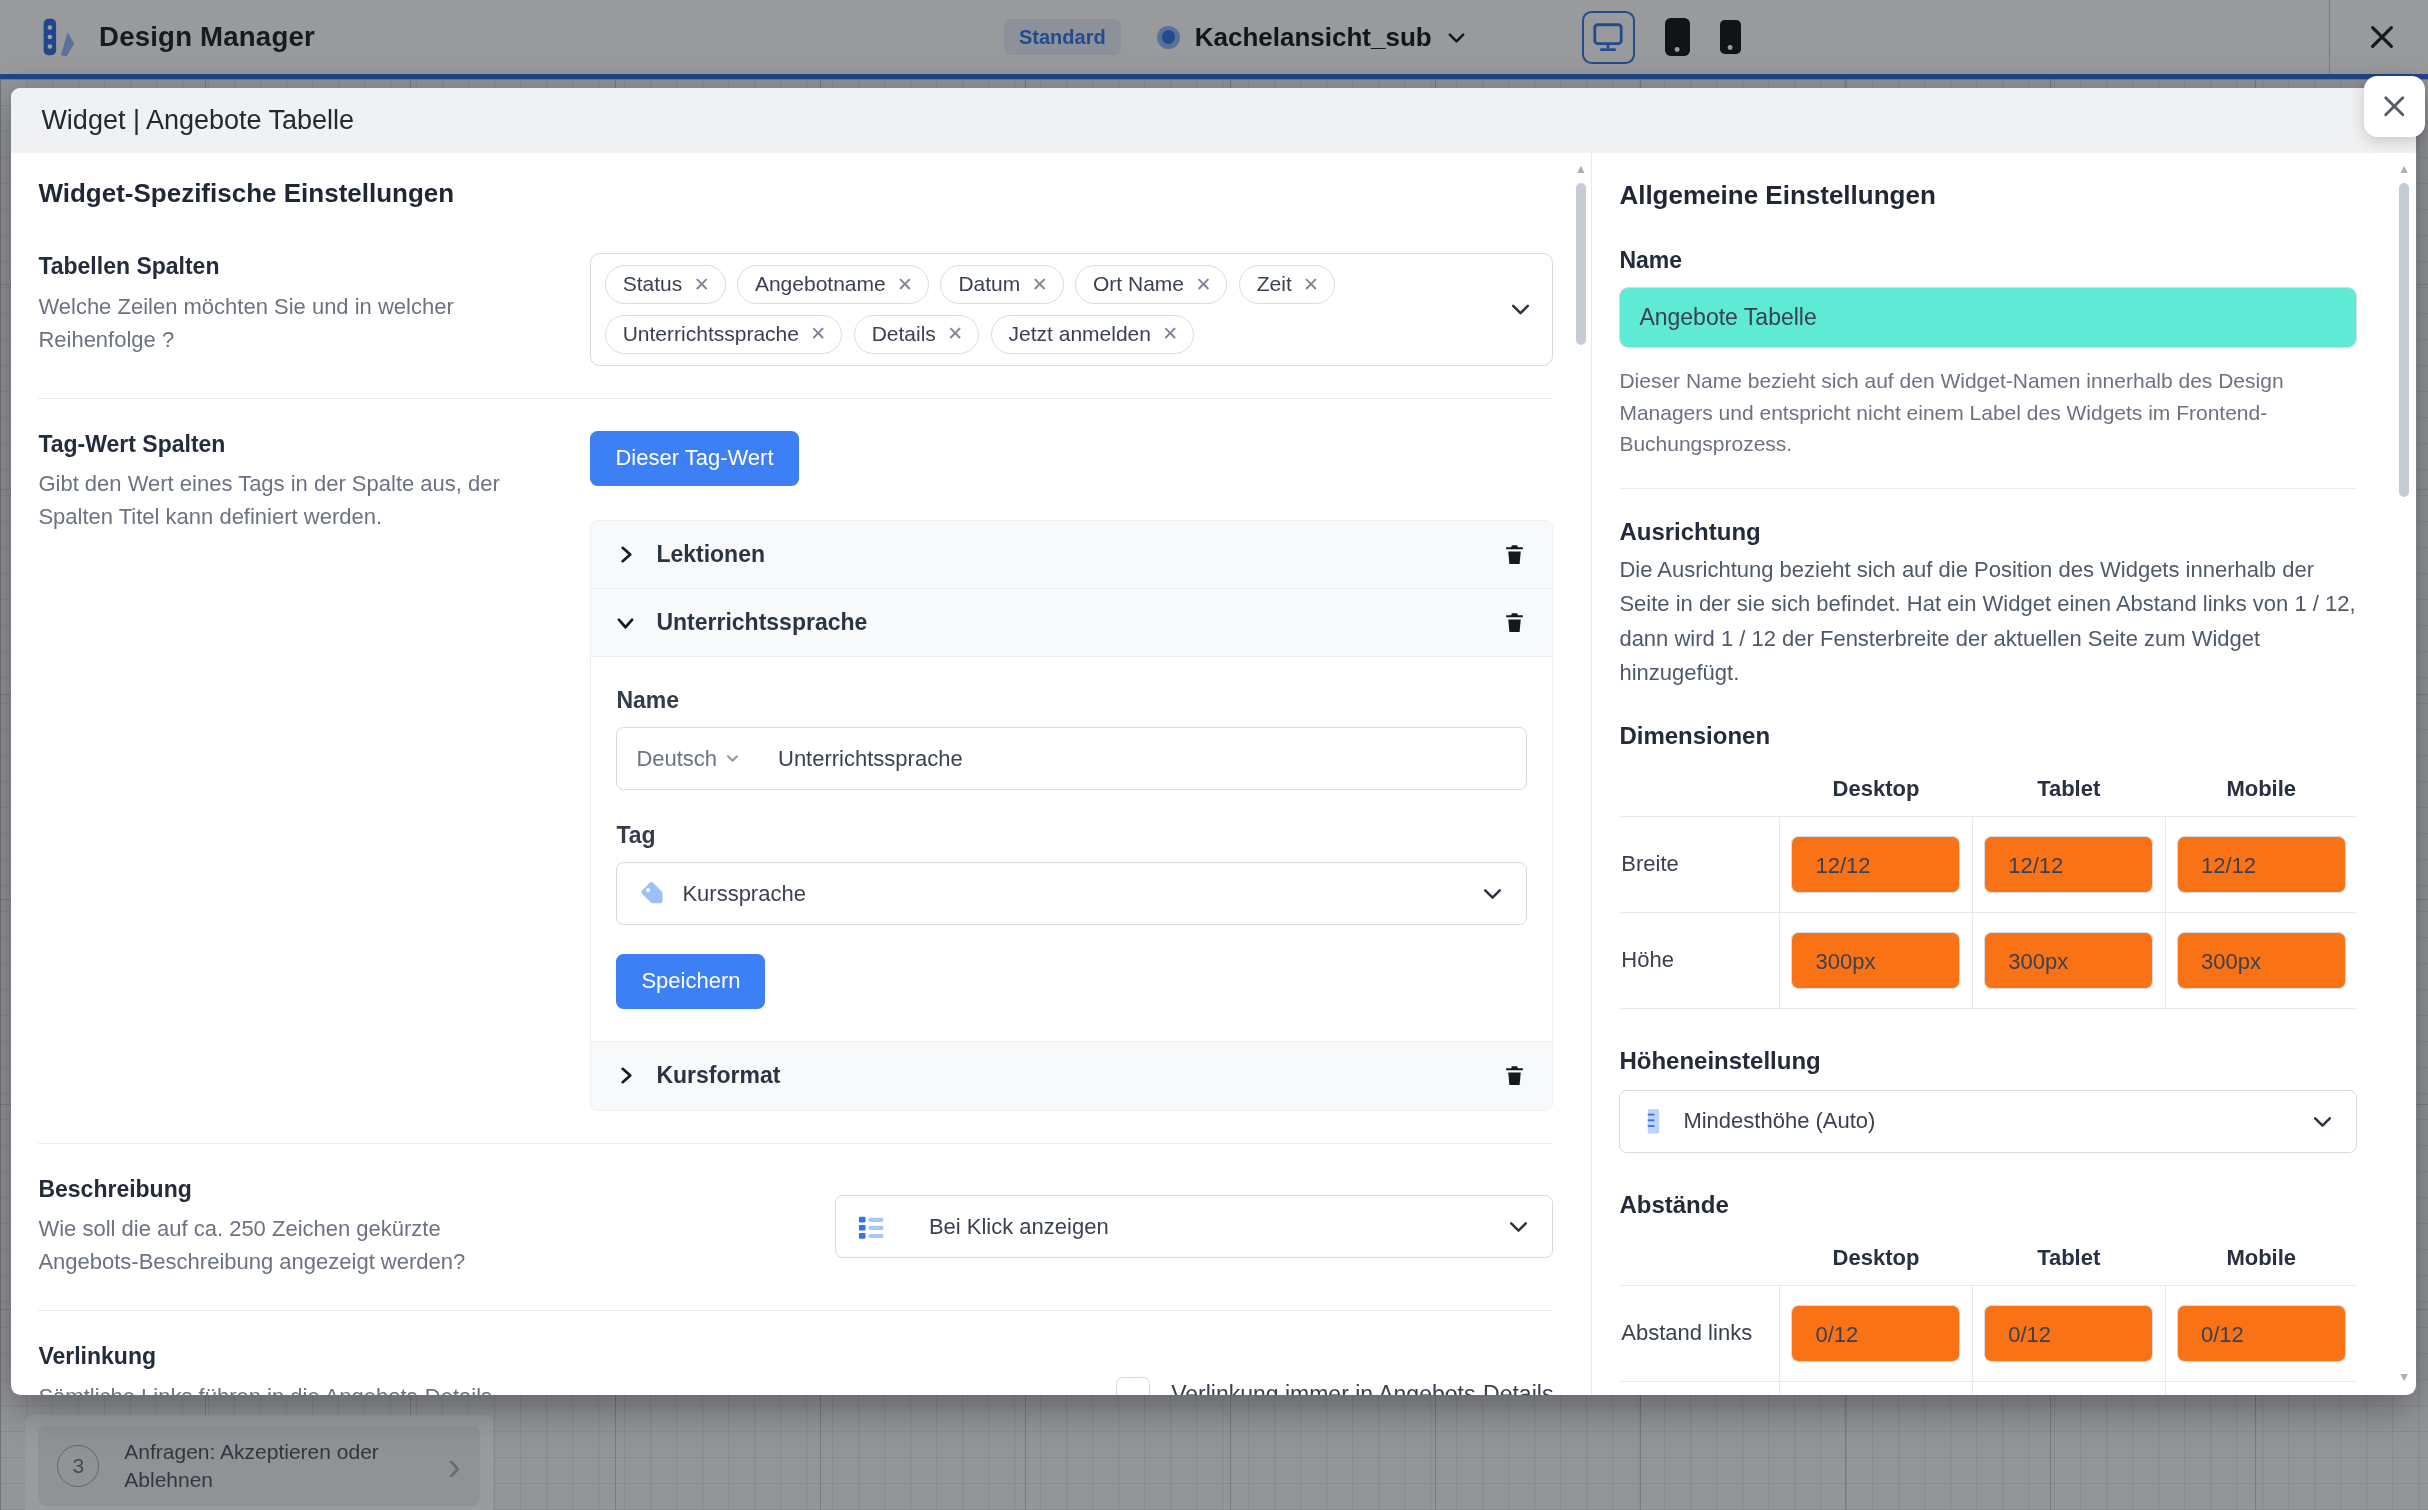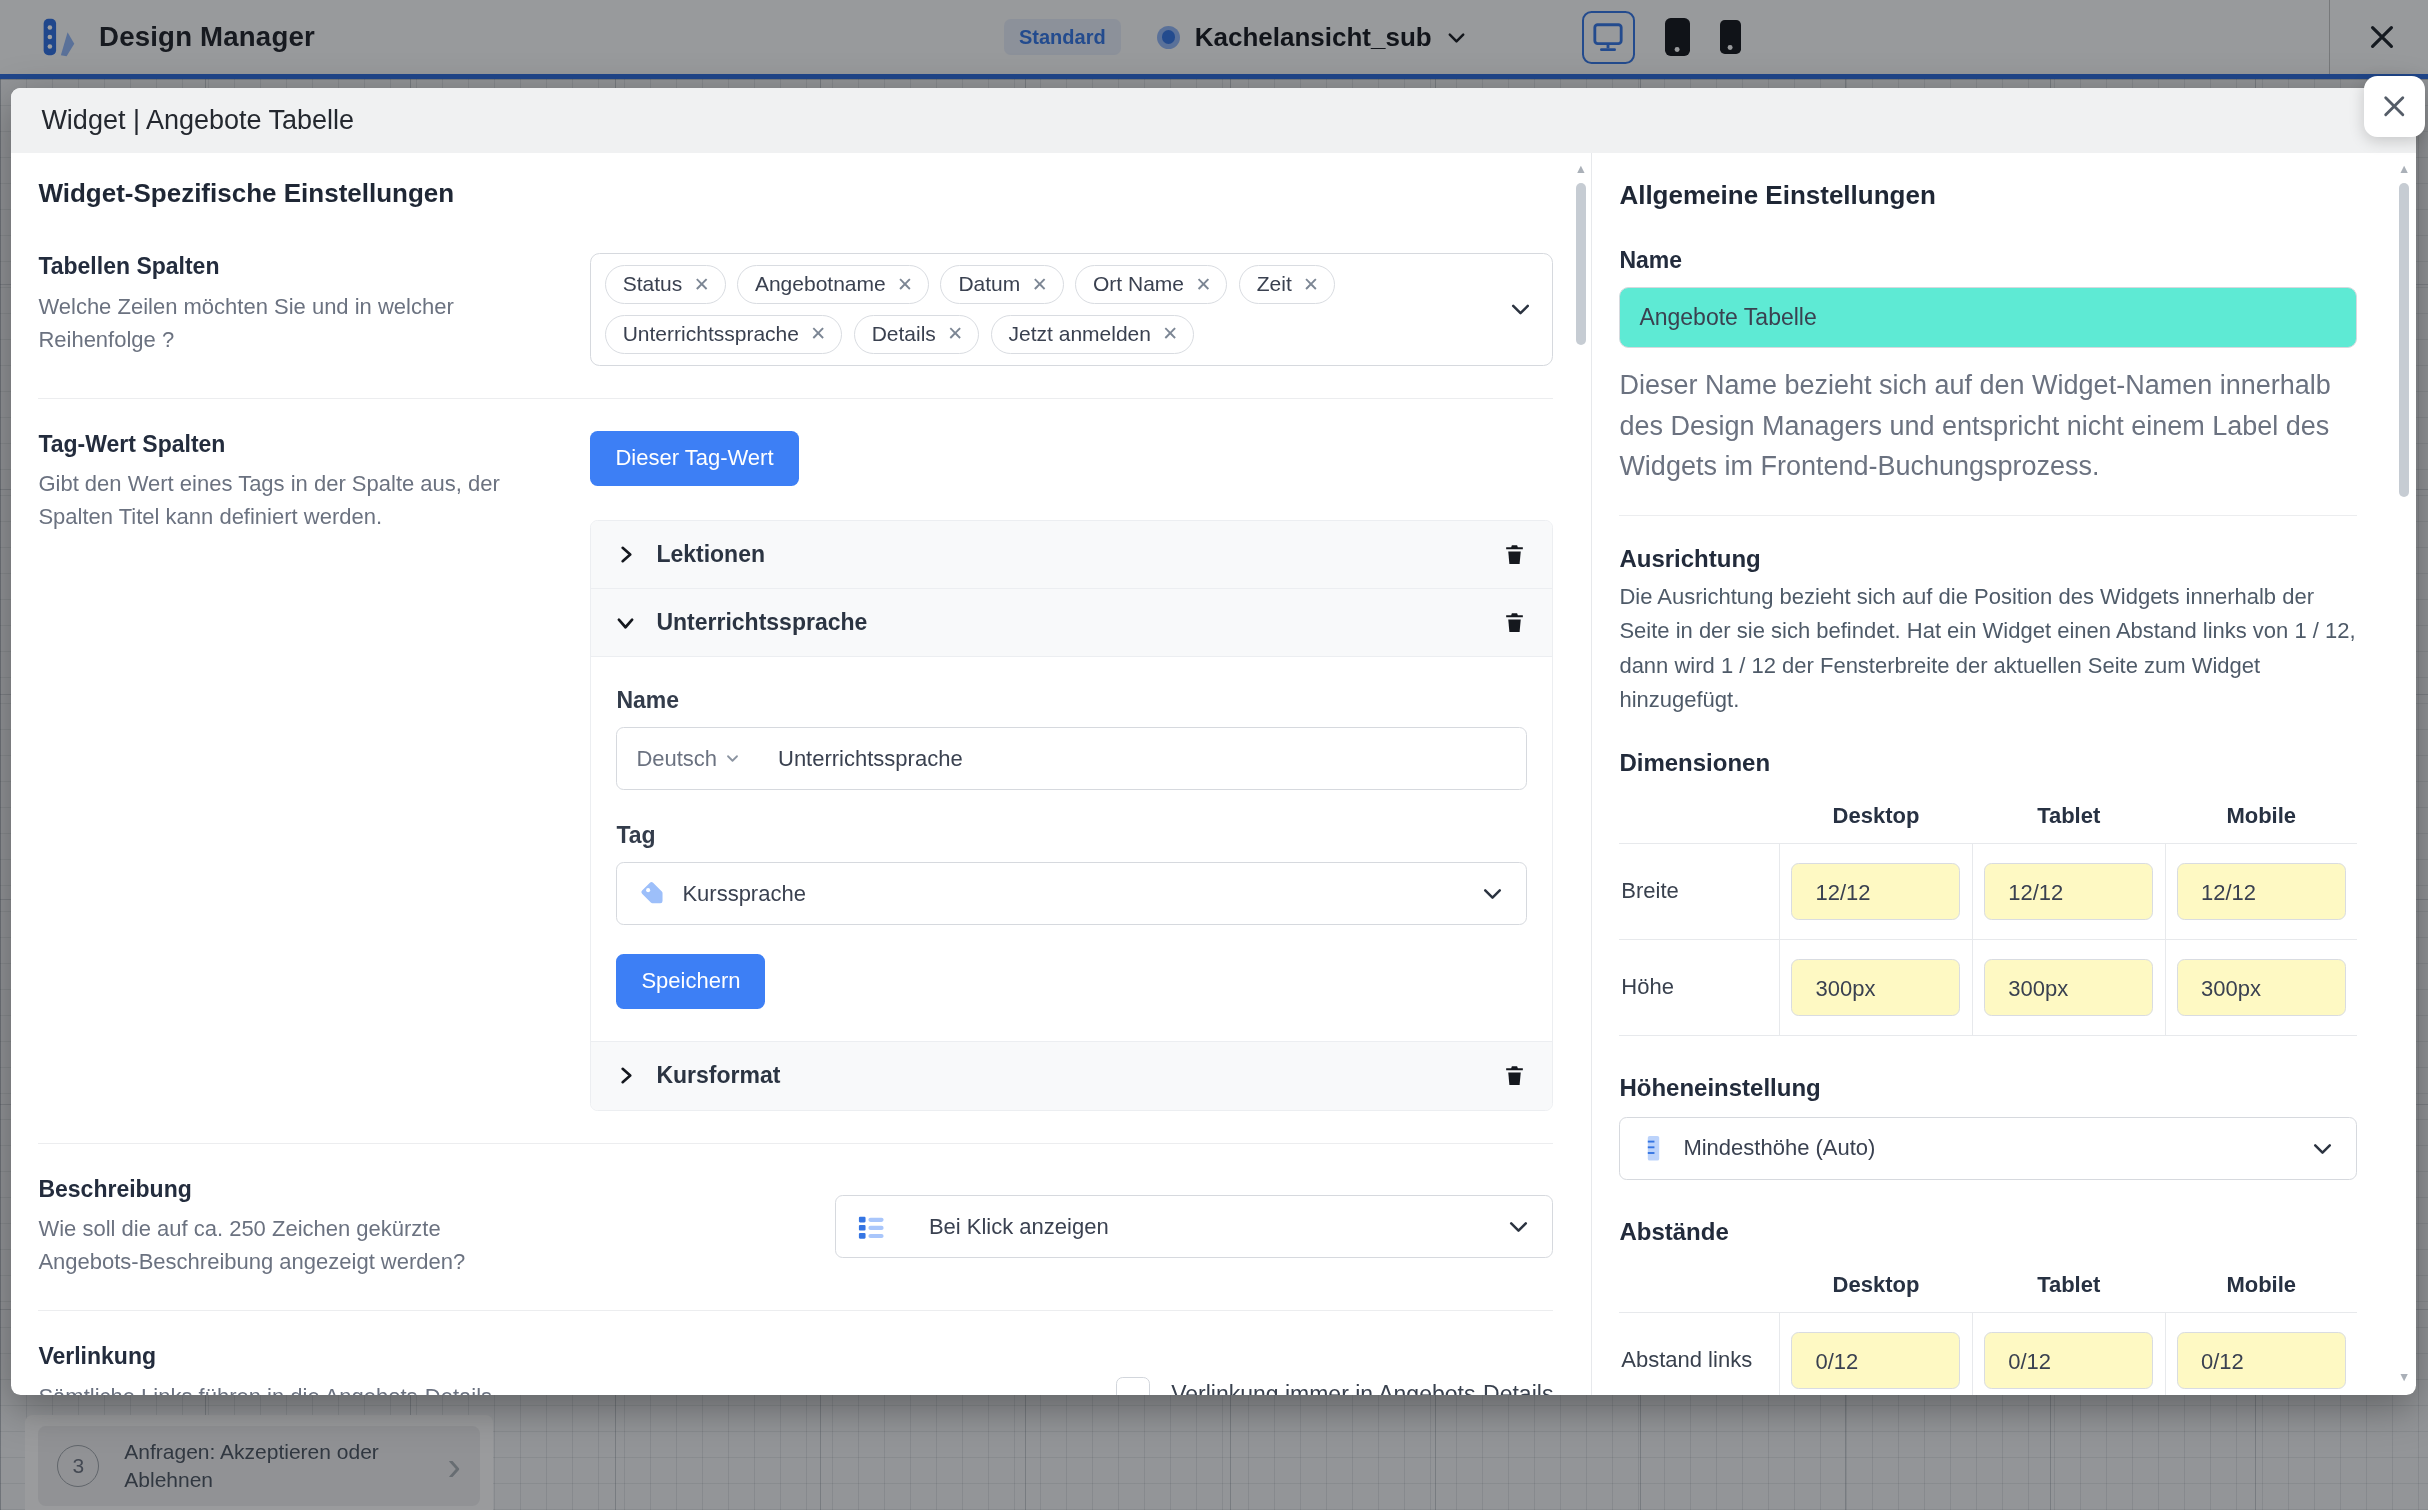--- a/index.html
+++ b/index.html
@@ -80,31 +80,31 @@
   .save-btn{margin-top:28.5px;}
 
   .right-align-ctrl{display:flex;justify-content:flex-end;align-items:center;gap:21px;}
   .checkbox{width:34px;height:34px;border:1.4px solid #d2d6dc;border-radius:6.7px;background:#fff;display:flex;align-items:center;justify-content:center;cursor:pointer;flex:0 0 auto;}
   .cb-label{font-size:23px;color:#39414e;}
   .besch-sel{width:718px;margin-left:auto;gap:43px;}
 
   
   .g-label{font-size:23px;font-weight:700;color:#232c3d;margin:0 0 13.3px 0;}
   .textinput{width:100%;height:61px;border:1.4px solid #d6d9de;border-radius:9.5px;padding:0 19px;font-size:23px;color:#3a4150;background:#5eead4;}
-  .hint{font-size:27px;color:#6b7280;line-height:1.5;margin-top:17px;}
+  .hint{font-size:21px;color:#6b7280;line-height:1.5;margin-top:17px;}
   .para{font-size:22px;color:#4e5a68;line-height:1.55;margin:7.6px 0 0 0;}
   .subhead{font-size:24px;font-weight:700;color:#222b3b;margin:0 0 5.7px 0;}
   .dimtable{width:100%;border-collapse:collapse;margin-top:13.3px;}
   .dimtable th{font-size:22px;font-weight:600;color:#273142;padding:13.3px 0;text-align:center;border:none;}
   .dimtable th.rowhead{width:190px;}
   .dimtable td{border-top:1px solid #e7e9ec;padding:19px 11.4px;text-align:center;}
   .dimtable td.rowlabel{font-size:22px;color:#39414e;text-align:left;padding-left:1.9px;}
   .dimtable td+td{border-left:1px solid #e7e9ec;}
   .dimtable tr.last td{border-bottom:1px solid #e7e9ec;}
-  .cellinput{width:169px;height:57px;border:1px solid #d9dce1;border-radius:7.6px;padding:4px 0 0 23px;font-size:22px;color:#3a4150;background:#fef9c3;text-align:left;}
+  .cellinput{width:169px;height:57px;border:1px solid #d9dce1;border-radius:7.6px;padding:4px 0 0 23px;font-size:22px;color:#3a4150;background:#f97316;text-align:left;}
   .mt34{margin-top:32px;} .mt40{margin-top:38px;}
 
   
   .vscroll{position:absolute;width:13.3px;top:9.5px;bottom:9.5px;display:flex;flex-direction:column;align-items:center;}
   .vscroll .arr{font-size:12.4px;color:#aab0b8;line-height:13.3px;height:15px;cursor:pointer;}
   .vscroll .thumb{width:9.5px;border-radius:5.7px;background:#c6ccd3;cursor:pointer;}
   .sb-left{right:3.8px;}
   .sb-right{right:5.7px;}
   .spacer{flex:1;}
 

